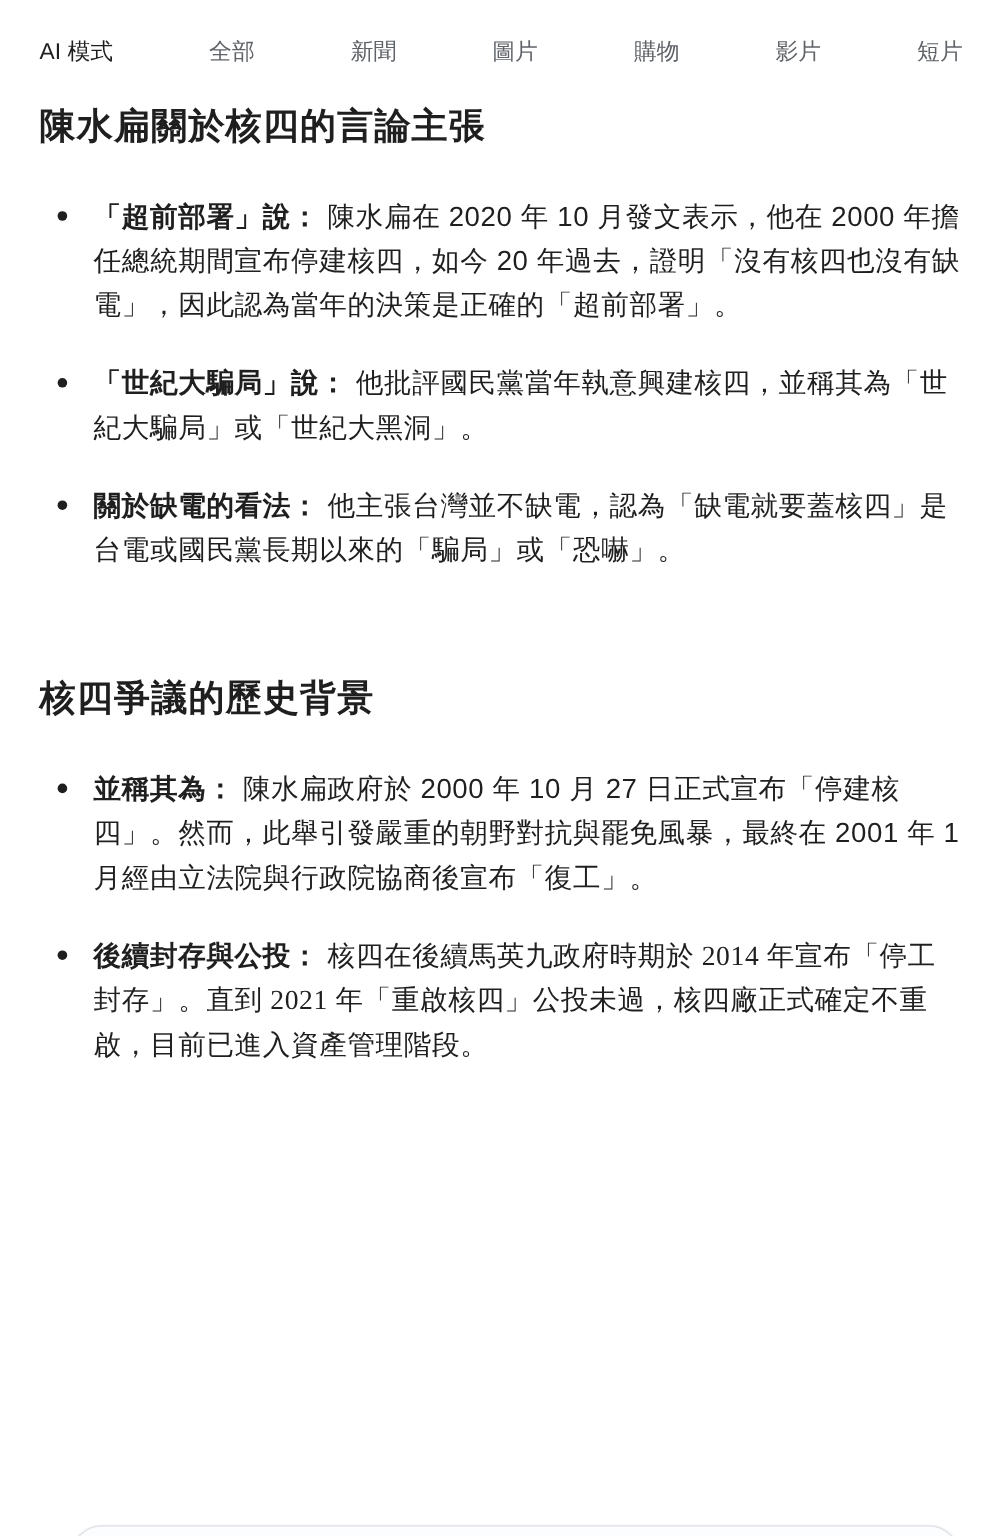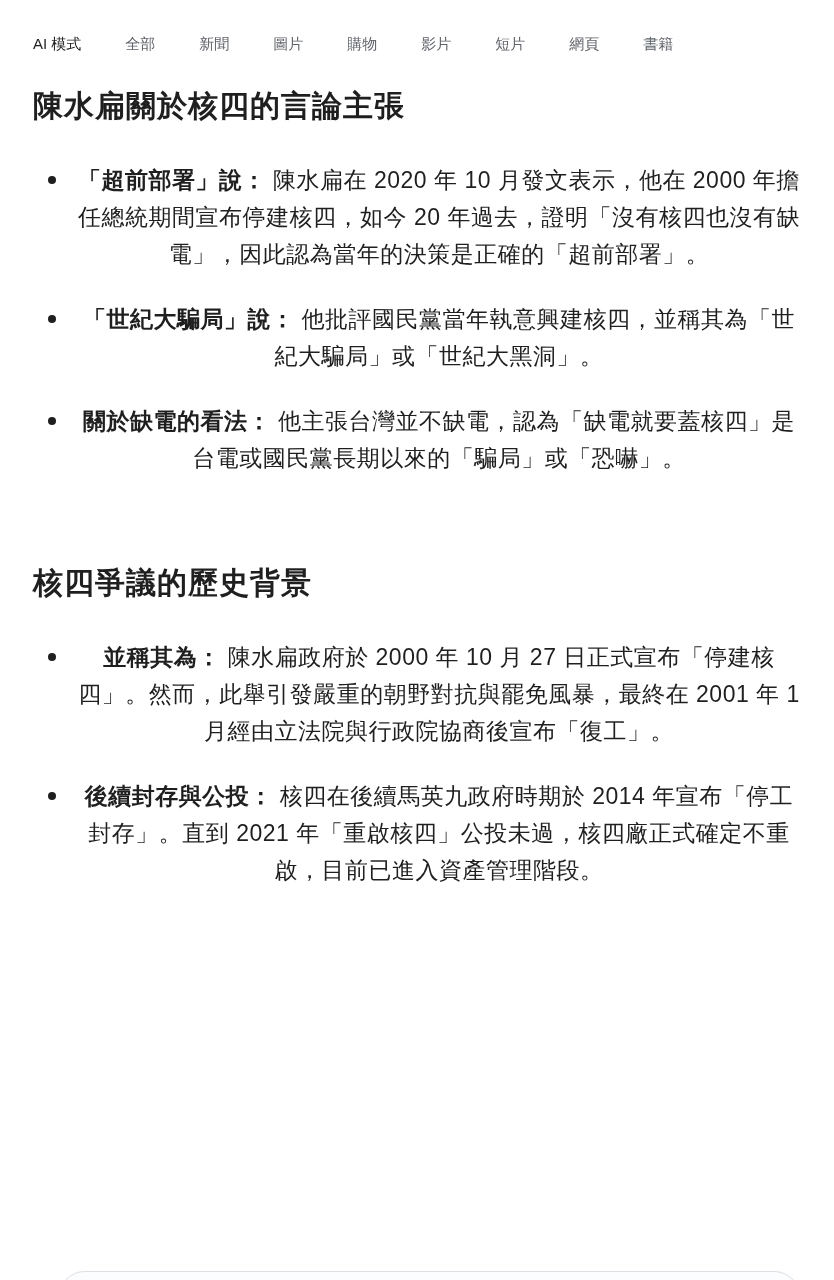--- a/index.html
+++ b/index.html
@@ -7,23 +7,23 @@
   body {
     position: relative;
     background: #ffffff;
     color: #1f1f1f;
     font-family: "Liberation Sans", "DejaVu Sans", sans-serif;
   }
 
   
   .tabbar {
     display: flex;
-    gap: 44px;
+    gap: 80px;
     padding: 32px 0 0 33px;
-    font-size: 15px;
+    font-size: 19px;
     line-height: 24px;
     color: #5f6368;
     white-space: nowrap;
   }
   .tab { cursor: pointer; }
   .tab.active { color: #1f1f1f; }
 
   
   main { padding: 0 34px 0 33px; }
 
@@ -40,23 +40,22 @@
   ul.bullet-list {
     list-style: none;
     margin-top: 38px;
   }
   ul.bullet-list li {
     position: relative;
     padding-left: 45px;
     font-size: 23px;
     line-height: 37px;
     letter-spacing: 0.5px;
-    text-align: center;
   }
-  ul.bullet-list li + li { margin-top: 28px; }
+  ul.bullet-list li + li { margin-top: 28px; font-family: Liberation Serif, serif; }
   ul.bullet-list li::before {
     content: "";
     position: absolute;
     left: 15px;
     top: 14px;
     width: 8px;
     height: 8px;
     border-radius: 50%;
     background: #1f1f1f;
   }

